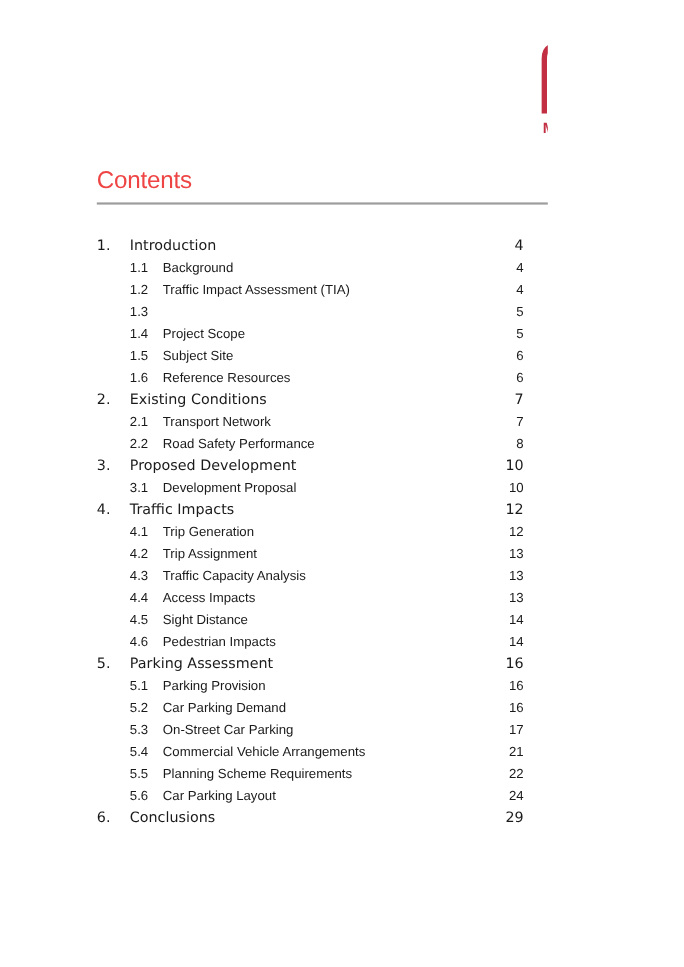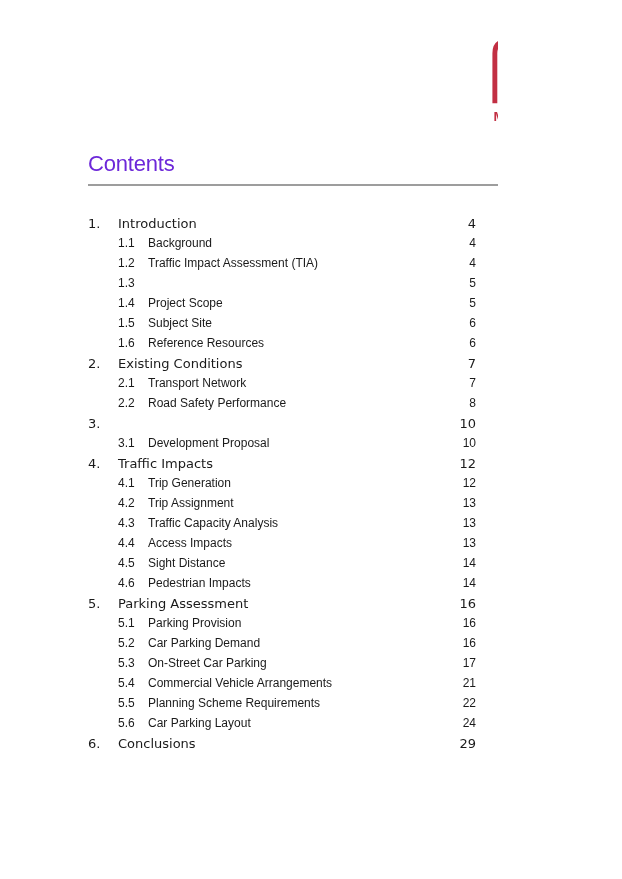--- a/index.html
+++ b/index.html
@@ -67,21 +67,21 @@
     <svg width="94" height="72" viewBox="0 0 96 72" fill="none" stroke="#C22F43" stroke-width="5">
       <path d="M 7,70 V 19 Q 7,7 19,7 H 38 Q 52,7 52,21 V 33 Q 52,46 66,46 H 95"></path>
       <path d="M 16,70 V 28 Q 16,16 28,16 H 30 Q 43,16 43,29 V 41 Q 43,54 57,54 H 95"></path>
       <path d="M 25,70 V 30 Q 25,25 29.5,25 Q 34,25 34,30 V 44 Q 34,62 49,62 H 72"></path>
     </svg>
     <div class="brand" style="color:#C22F43">MIDSON</div>
     <div class="tagline" style="color:#C22F43">traffic</div>
     <div class="subtagline" style="color:#C22F43">pty ltd</div>
   </div>
 
-  <h1 class="contents-title" style="color:#6d28d9">Contents</h1>
+  <h1 class="contents-title" style="color:#ef4444">Contents</h1>
   <div class="rule"></div>
 
   <div class="toc">
 
   <div class="row lvl1">
         <span class="num">1.</span>
         <span class="title">Introduction</span>
         <span class="pg">4</span>
       </div>
       <div class="row lvl2">
@@ -123,20 +123,21 @@
         <span class="title">Transport Network</span>
         <span class="pg">7</span>
       </div>
       <div class="row lvl2">
         <span class="num">2.2</span>
         <span class="title">Road Safety Performance</span>
         <span class="pg">8</span>
       </div>
       <div class="row lvl1">
         <span class="num">3.</span>
+        <span class="title">Proposed Development</span>
         <span class="pg">10</span>
       </div>
       <div class="row lvl2">
         <span class="num">3.1</span>
         <span class="title">Development Proposal</span>
         <span class="pg">10</span>
       </div>
       <div class="row lvl1">
         <span class="num">4.</span>
         <span class="title">Traffic Impacts</span>

